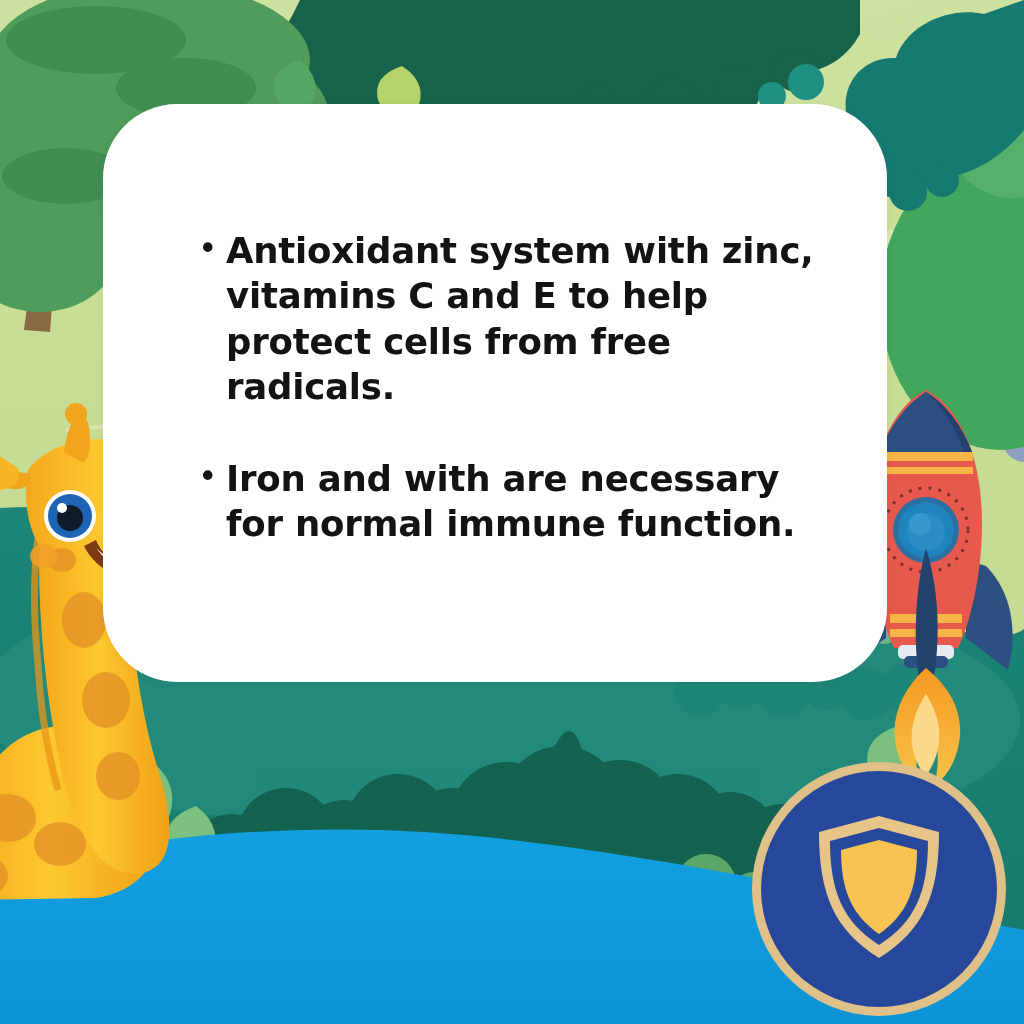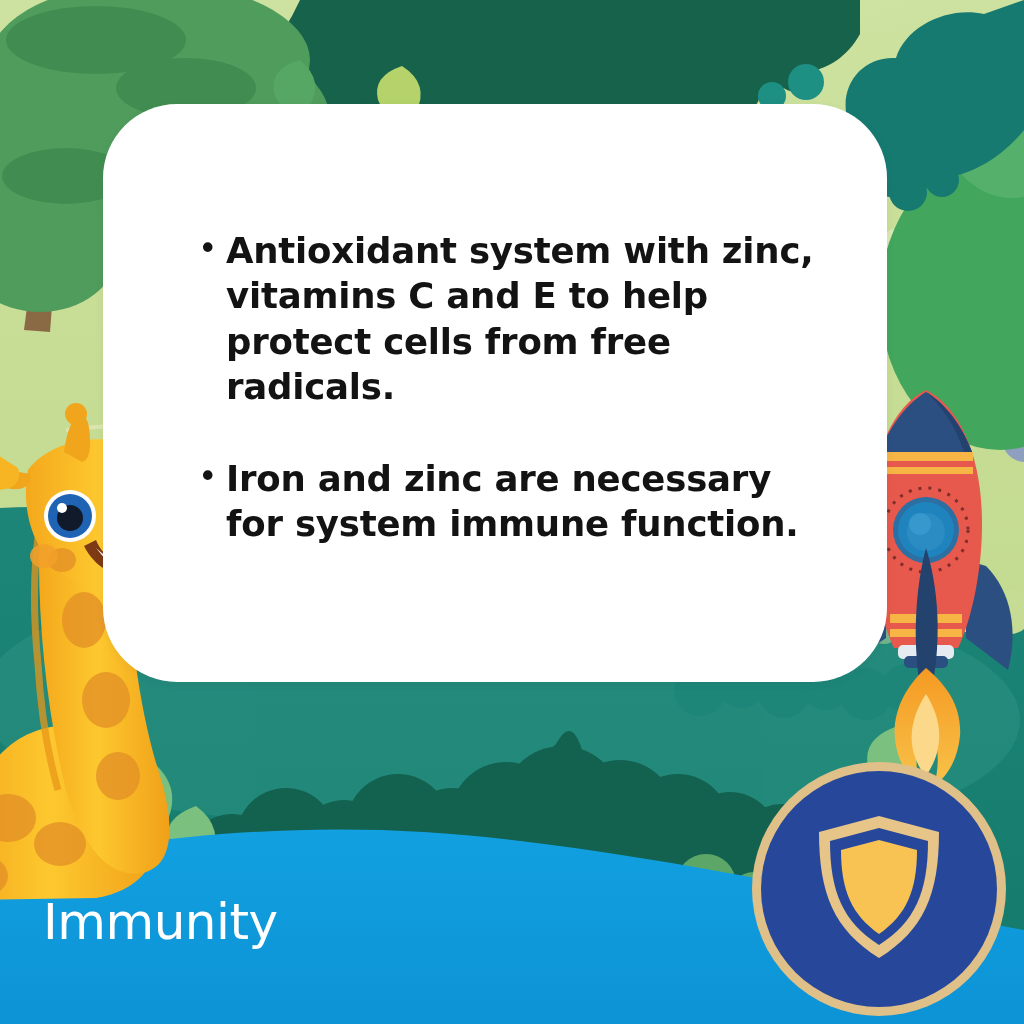--- a/index.html
+++ b/index.html
@@ -326,29 +326,28 @@
 
   <div id="card"></div>
 
   <div id="bullets">
     <div class="bullet">
       <span class="dot">•</span>
       <span class="btext">Antioxidant system with zinc, vitamins C and E to help protect cells from free radicals.</span>
     </div>
     <div class="bullet">
       <span class="dot">•</span>
-      <span class="btext">Iron and zinc are necessary for system immune function.</span>
+      <span class="btext">Iron and with are necessary for normal immune function.</span>
     </div>
   </div>
 
   <svg style="position:absolute;left:748px;top:758px;" width="262" height="262" viewBox="0 0 262 262">
     <circle cx="131" cy="131" r="127" fill="#dfc088"></circle>
     <circle cx="131" cy="131" r="118" fill="#27479a"></circle>
     <g>
       <path d="M131 58 L191 74 C 191 136 176 172 131 200 C 86 172 71 136 71 74 Z" fill="#e7c487"></path>
       <path d="M131 70 L180 83 C 180 134 167 164 131 187 C 95 164 82 134 82 83 Z" fill="#27479a"></path>
       <path d="M131 82 L169 92 C 169 133 158 157 131 176 C 104 157 93 133 93 92 Z" fill="#f8c352"></path>
     </g>
   </svg>
 
-  <div id="title">Immunity</div>
 
 </div>
 
 </body></html>

